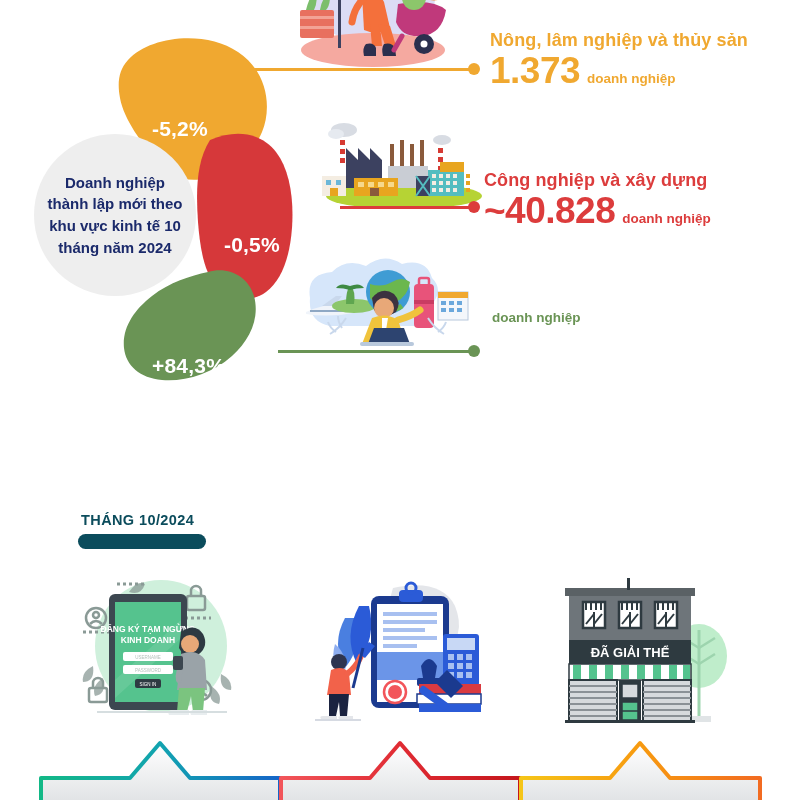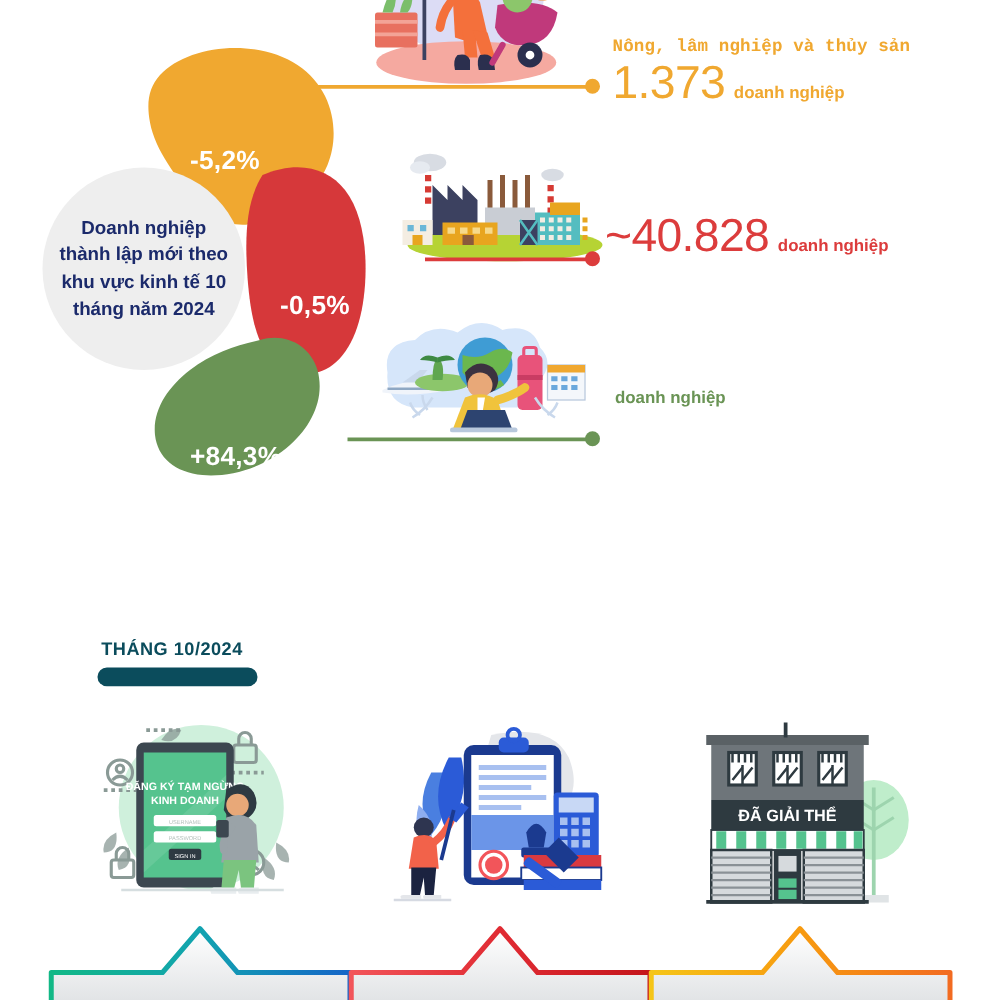--- a/index.html
+++ b/index.html
@@ -77,30 +77,29 @@
     position: absolute; right: 0; top: 1px;
     width: 12px; height: 12px; border-radius: 50%;
   }
 
   .sector-text { position: absolute; white-space: nowrap; }
   #sector-text-0 { left: 490px; top: 30px; }
   #sector-text-1 { left: 484px; top: 170px; }
   #sector-text-2 { left: 492px; top: 310px; }
 
   .sector-title {
-    font-size: 14px;
+    font-size: 18px;
     font-weight: 600;
     letter-spacing: .1px;
     margin-bottom: 1px;
-    font-family: Liberation Mono, monospace;
   }
   .sector-value-line { display: flex; align-items: baseline; gap: 7px; }
   .sector-value {
     font-size: 37px;
-    font-weight: 400;
+    font-weight: 700;
     letter-spacing: -0.5px;
     line-height: 1.05;
   }
   .sector-unit {
     font-size: 13.5px;
     font-weight: 600;
   }
 
   
   #section-banner {
@@ -305,20 +304,21 @@
       </g>
     </svg>
   </div>
 
   <div class="connector" id="connector-1">
     <div class="line" style="background:#DC3C3C"></div>
     <div class="dot" style="background:#DC3C3C"></div>
   </div>
 
   <div class="sector-text" id="sector-text-1">
+    <div class="sector-title" style="color:#DC3C3C">Công nghiệp và xây dựng</div>
     <div class="sector-value-line">
       <span class="sector-value" style="color:#DC3C3C">~40.828</span>
       <span class="sector-unit" style="color:#DC3C3C">doanh nghiệp</span>
     </div>
   </div>
 
   <div class="illus" id="illus-service">
     <svg width="190" height="88" viewBox="0 0 190 88">
       <path d="M22,40 q-4,-24 22,-26 q14,-14 34,-6 q18,-14 36,-2 q24,-6 30,14 q12,12 0,26 q4,18 -18,22 l-84,0 q-22,-4 -20,-28 Z" fill="#D6E6FA"></path>
 

